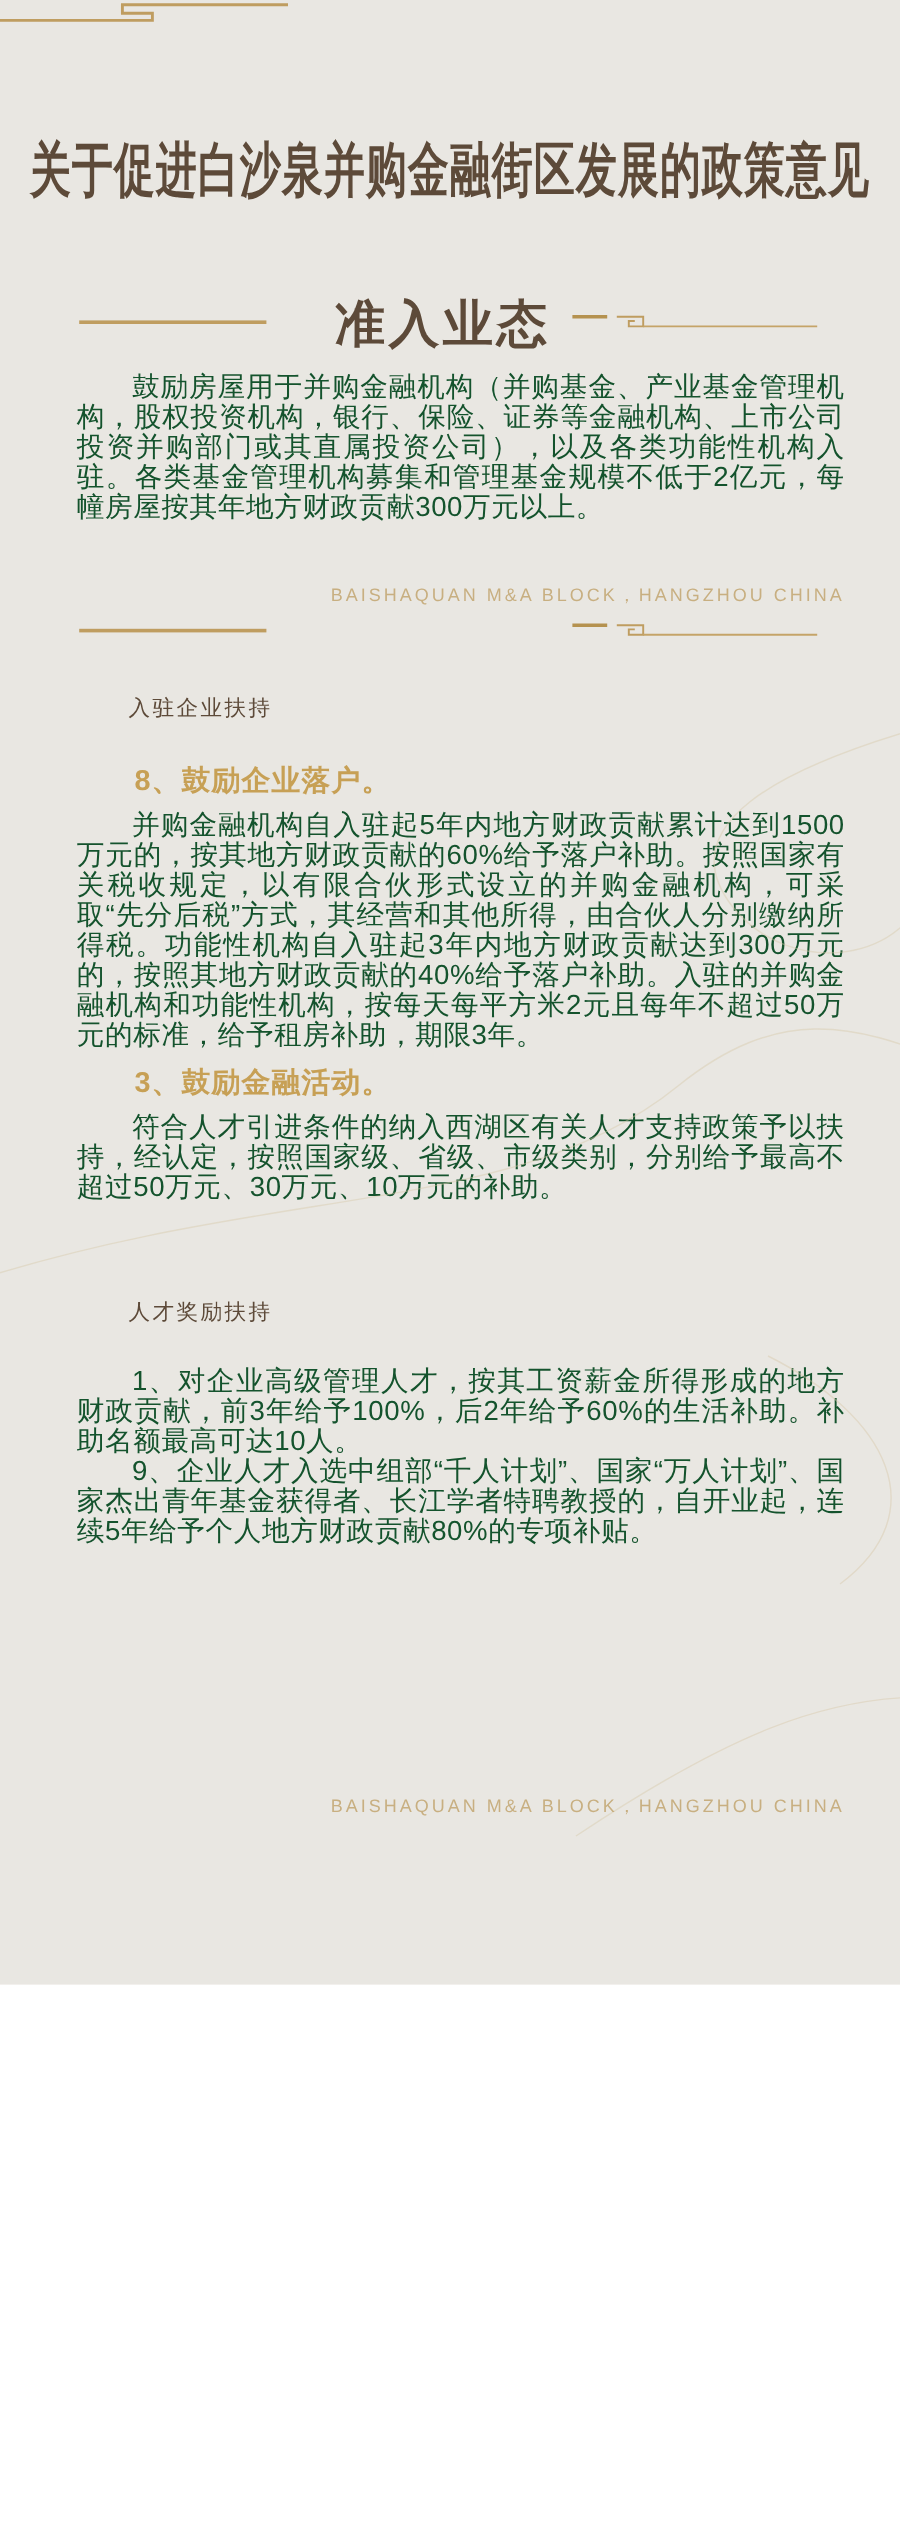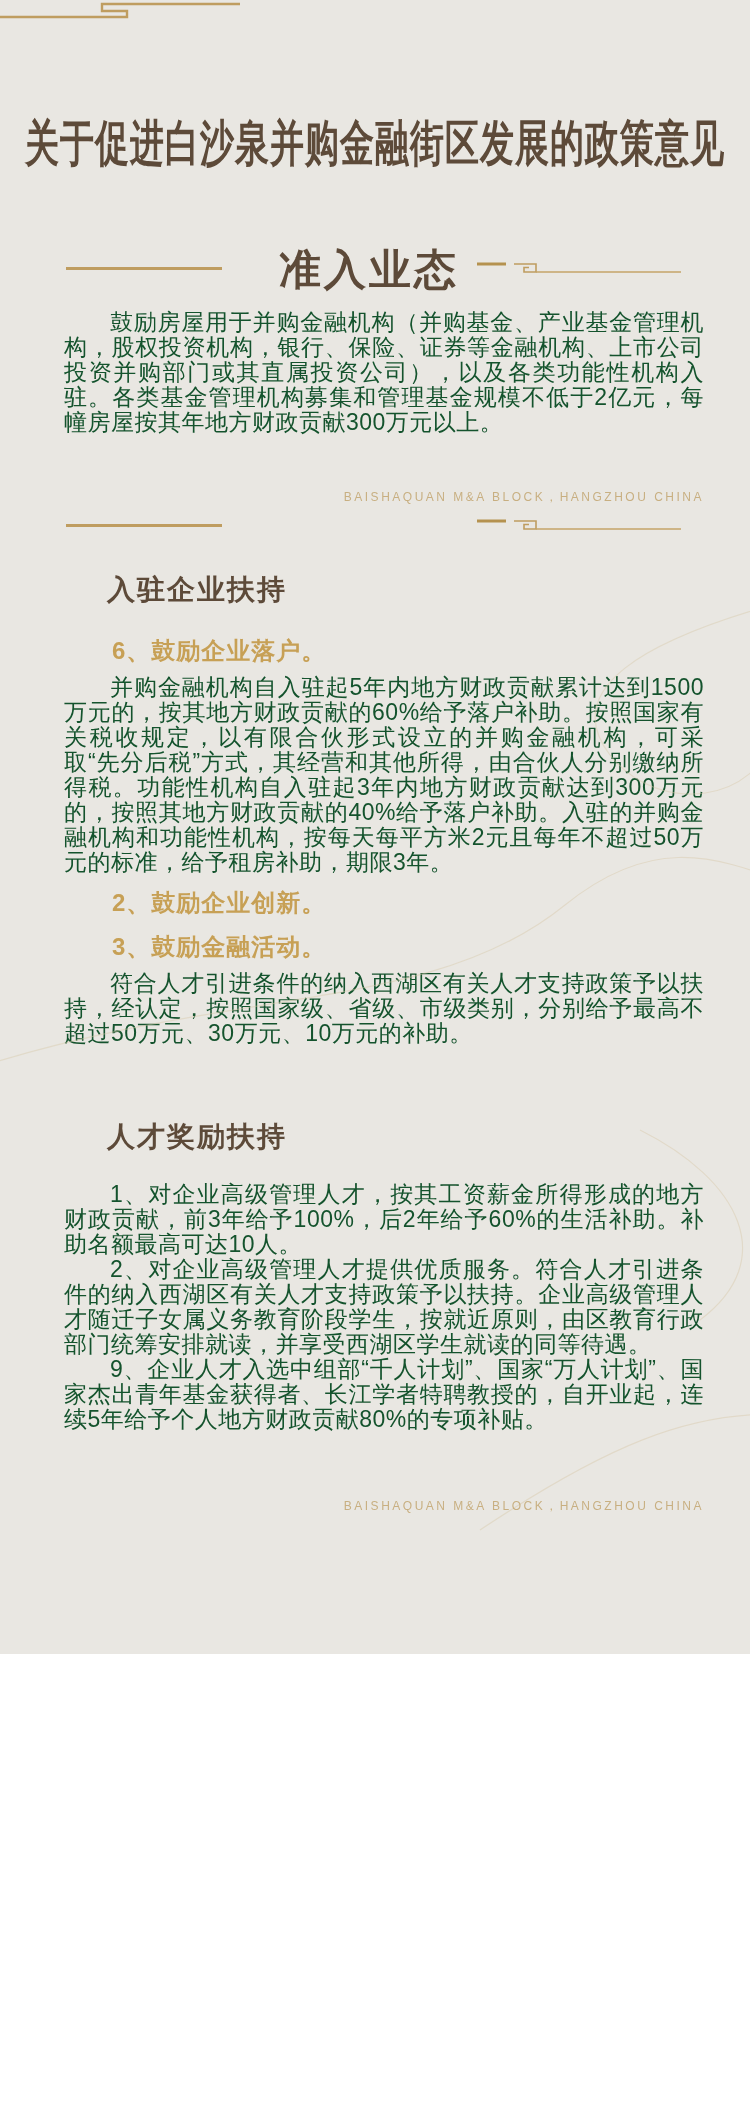--- a/index.html
+++ b/index.html
@@ -41,38 +41,38 @@
   .body-para{
     margin:0 46px 0 64px;
     font-size:23px;line-height:25px;
     letter-spacing:0.5px;
     text-align:justify;text-indent:2em;
     color:#14532d;
   }
   .para-access{margin-top:16px;}
   .sub-heading{
     margin:0 0 0 107px;
-    font-size:28px;line-height:38px;font-weight:700;
+    font-size:18px;line-height:38px;font-weight:400;
     letter-spacing:2px;color:#5d4a39;
   }
   .sub-enterprise{margin-top:20px;}
   .sub-talent{margin-top:72px;}
   .item-title{
     margin:0 0 0 112px;
     font-size:24px;line-height:32px;font-weight:700;
     letter-spacing:1px;color:#c7a055;
   }
   .item-title-1{margin-top:26px;}
   .item-title-2{margin-top:12px;}
   .item-title-3{margin-top:12px;}
   .item-body{margin-top:8px;}
   .talent-para-1{margin-top:26px;}
   .watermark{
     position:absolute;right:46px;
-    font-size:12px;line-height:12px;
+    font-size:15px;line-height:12px;
     letter-spacing:2.5px;
     color:#c0a26a;opacity:0.8;
     white-space:nowrap;
   }
   .wm-1{top:491px;}
   .wm-2{top:1500px;}
   .wm-3{top:2025px;}
 </style>
 </head>
 <body>
@@ -114,31 +114,29 @@
     <div class="line-left"></div>
     <svg class="deco-right" width="210" height="18" viewBox="0 0 210 18">
       <path d="M1,4 H30" fill="none" stroke="#b5924f" stroke-width="3"></path>
       <path d="M38,4 H60 V12 H48 V7.5 H53" fill="none" stroke="#bf9d60" stroke-width="1.6"></path>
       <path d="M60,12 H205" fill="none" stroke="#c5a468" stroke-width="1.6"></path>
     </svg>
   </div>
 
   <h2 class="sub-heading sub-enterprise">入驻企业扶持</h2>
 
-  <h3 class="item-title item-title-1">6、鼓励企业落户。</h3>
+  <h3 class="item-title item-title-1">8、鼓励企业落户。</h3>
   <p class="body-para item-body">并购金融机构自入驻起5年内地方财政贡献累计达到1500万元的，按其地方财政贡献的60%给予落户补助。按照国家有关税收规定，以有限合伙形式设立的并购金融机构，可采取“先分后税”方式，其经营和其他所得，由合伙人分别缴纳所得税。功能性机构自入驻起3年内地方财政贡献达到300万元的，按照其地方财政贡献的40%给予落户补助。入驻的并购金融机构和功能性机构，按每天每平方米2元且每年不超过50万元的标准，给予租房补助，期限3年。</p>
 
-  <h3 class="item-title item-title-2">2、鼓励企业创新。</h3>
 
   <h3 class="item-title item-title-3">3、鼓励金融活动。</h3>
   <p class="body-para item-body">符合人才引进条件的纳入西湖区有关人才支持政策予以扶持，经认定，按照国家级、省级、市级类别，分别给予最高不超过50万元、30万元、10万元的补助。</p>
 
   <div class="watermark wm-2">BAISHAQUAN M&amp;A BLOCK，HANGZHOU CHINA</div>
 
   <h2 class="sub-heading sub-talent">人才奖励扶持</h2>
 
   <p class="body-para talent-para-1">1、对企业高级管理人才，按其工资薪金所得形成的地方财政贡献，前3年给予100%，后2年给予60%的生活补助。补助名额最高可达10人。</p>
-  <p class="body-para">2、对企业高级管理人才提供优质服务。符合人才引进条件的纳入西湖区有关人才支持政策予以扶持。企业高级管理人才随迁子女属义务教育阶段学生，按就近原则，由区教育行政部门统筹安排就读，并享受西湖区学生就读的同等待遇。</p>
   <p class="body-para">9、企业人才入选中组部“千人计划”、国家“万人计划”、国家杰出青年基金获得者、长江学者特聘教授的，自开业起，连续5年给予个人地方财政贡献80%的专项补贴。</p>
 
   <div class="watermark wm-3">BAISHAQUAN M&amp;A BLOCK，HANGZHOU CHINA</div>
 
 </div>
 
 </body></html>

